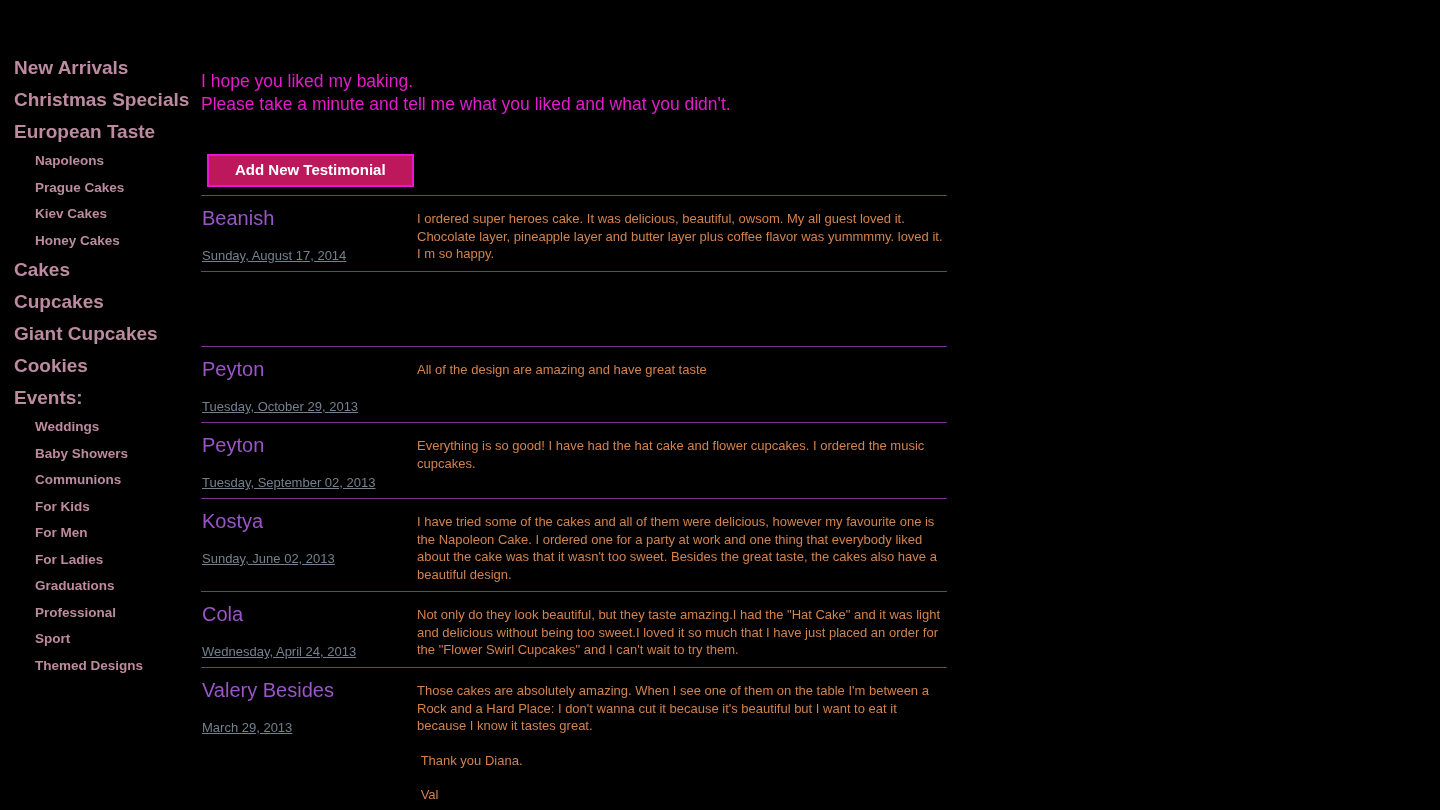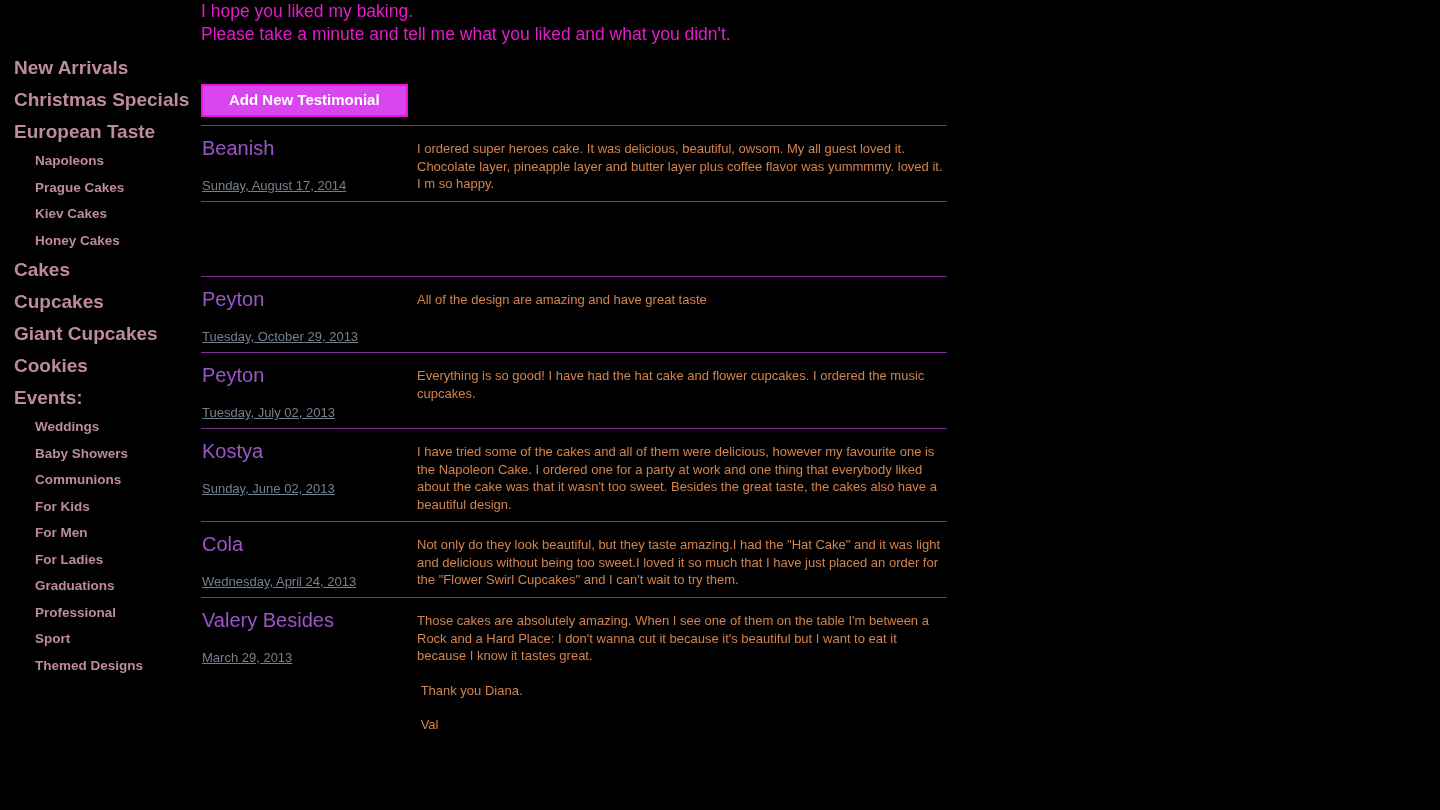--- a/index.html
+++ b/index.html
@@ -31,31 +31,33 @@
     font-weight:bold;
     cursor:pointer;
     white-space:nowrap;
   }
   .nav-item.level-0{font-size:19px;line-height:32px;}
   .nav-item.level-1{font-size:13.5px;line-height:26.5px;padding-left:21px;}
 
   
   .content{
     width:746px;
+    padding-top:70px;
   }
   .intro{
     color:var(--accent);
     font-size:17.5px;
     line-height:23px;
     margin-bottom:38px;
     font-weight:400;
   }
   .add-btn{
     display:block;
-    background:#d946ef;
+    margin-left:6px;
+    background:#be185d;
     border:2px solid var(--btn-border);
     color:#ffffff;
     font-family:"Liberation Sans",sans-serif;
     font-weight:bold;
     font-size:15px;
     padding:5px 26px 7px 26px;
     cursor:pointer;
   }
   .t-list{margin-top:8px;}
   .t-row{
@@ -147,21 +149,21 @@
             <div class="t-name">Peyton</div>
             <div class="t-date">Tuesday, October 29, 2013</div>
           </div>
           <div class="t-text">
             <p>All of the design are amazing and have great taste</p>
           </div>
         </div>
         <div class="t-row">
           <div class="t-left">
             <div class="t-name">Peyton</div>
-            <div class="t-date">Tuesday, July 02, 2013</div>
+            <div class="t-date">Tuesday, September 02, 2013</div>
           </div>
           <div class="t-text">
             <p>Everything is so good! I have had the hat cake and flower cupcakes. I ordered the music cupcakes.</p>
           </div>
         </div>
         <div class="t-row">
           <div class="t-left">
             <div class="t-name">Kostya</div>
             <div class="t-date">Sunday, June 02, 2013</div>
           </div>

